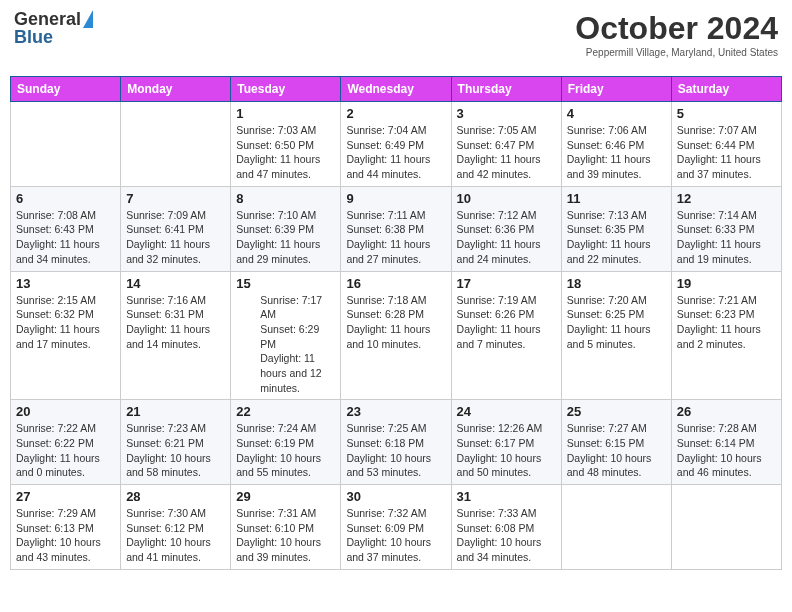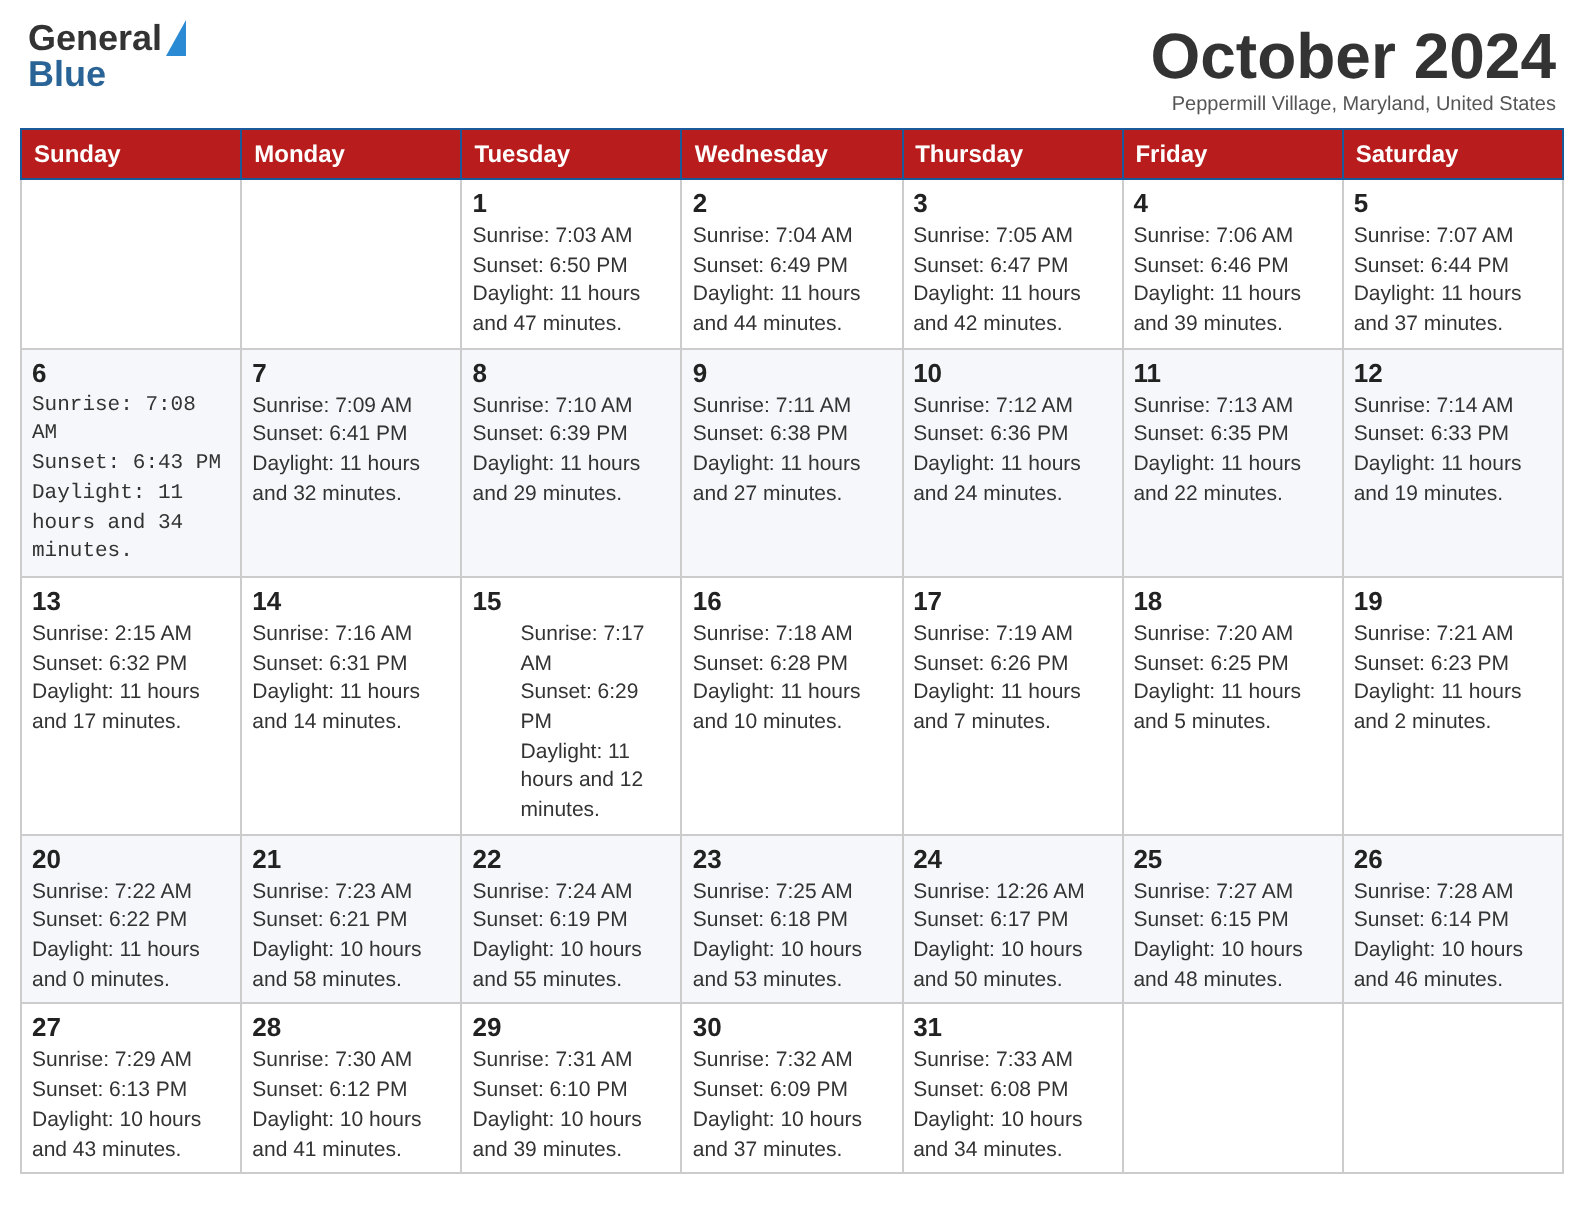--- a/index.html
+++ b/index.html
@@ -7,21 +7,21 @@
       font-family: Arial, sans-serif;
       background: #fff;
       width: 792px;
       min-height: 612px;
       padding: 10px;
     }
     .header {
       display: flex;
       justify-content: space-between;
       align-items: flex-start;
-      margin-bottom: 6px;
+      margin-bottom: 18px;
       padding: 0 4px;
     }
     .logo {
       display: flex;
       flex-direction: column;
       align-items: flex-start;
     }
     .logo-general {
       font-size: 18px;
       font-weight: bold;
@@ -54,21 +54,21 @@
     .location {
       font-size: 10px;
       color: #555;
     }
     .calendar {
       width: 100%;
       border-collapse: collapse;
       font-size: 11px;
     }
     .calendar th {
-      background-color: #b91c1c;
+      background-color: #d946ef;
       color: #fff;
       text-align: left;
       padding: 5px 6px;
       font-size: 12px;
       font-weight: bold;
       border: 1px solid #1a5a9a;
     }
     .calendar td {
       border: 1px solid #ccc;
       vertical-align: top;
@@ -157,21 +157,21 @@
         <td>
           <span class="day-num">5</span>
           <div class="day-info" style="white-space: pre-line;">Sunrise: 7:07 AM
 Sunset: 6:44 PM
 Daylight: 11 hours and 37 minutes.</div>
         </td>
       </tr>
       <tr class="row-even">
         <td>
           <span class="day-num">6</span>
-          <div class="day-info" style="white-space: pre-line; font-family: Liberation Mono, monospace;">Sunrise: 7:08 AM
+          <div class="day-info" style="white-space: pre-line;">Sunrise: 7:08 AM
 Sunset: 6:43 PM
 Daylight: 11 hours and 34 minutes.</div>
         </td>
         <td>
           <span class="day-num">7</span>
           <div class="day-info" style="white-space: pre-line;">Sunrise: 7:09 AM
 Sunset: 6:41 PM
 Daylight: 11 hours and 32 minutes.</div>
         </td>
         <td>

